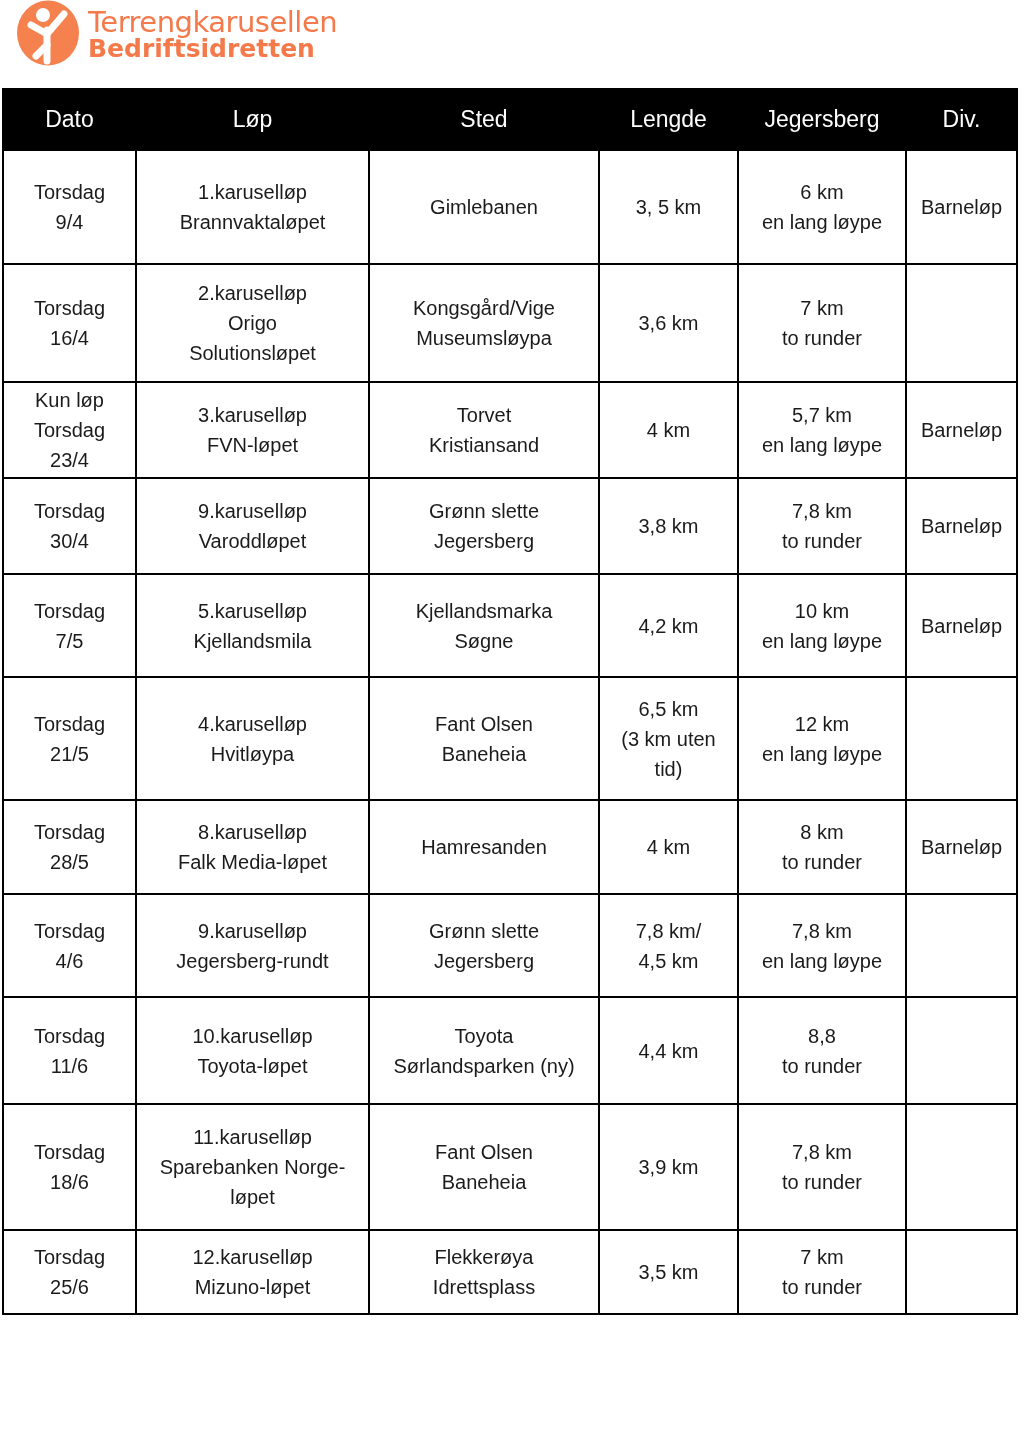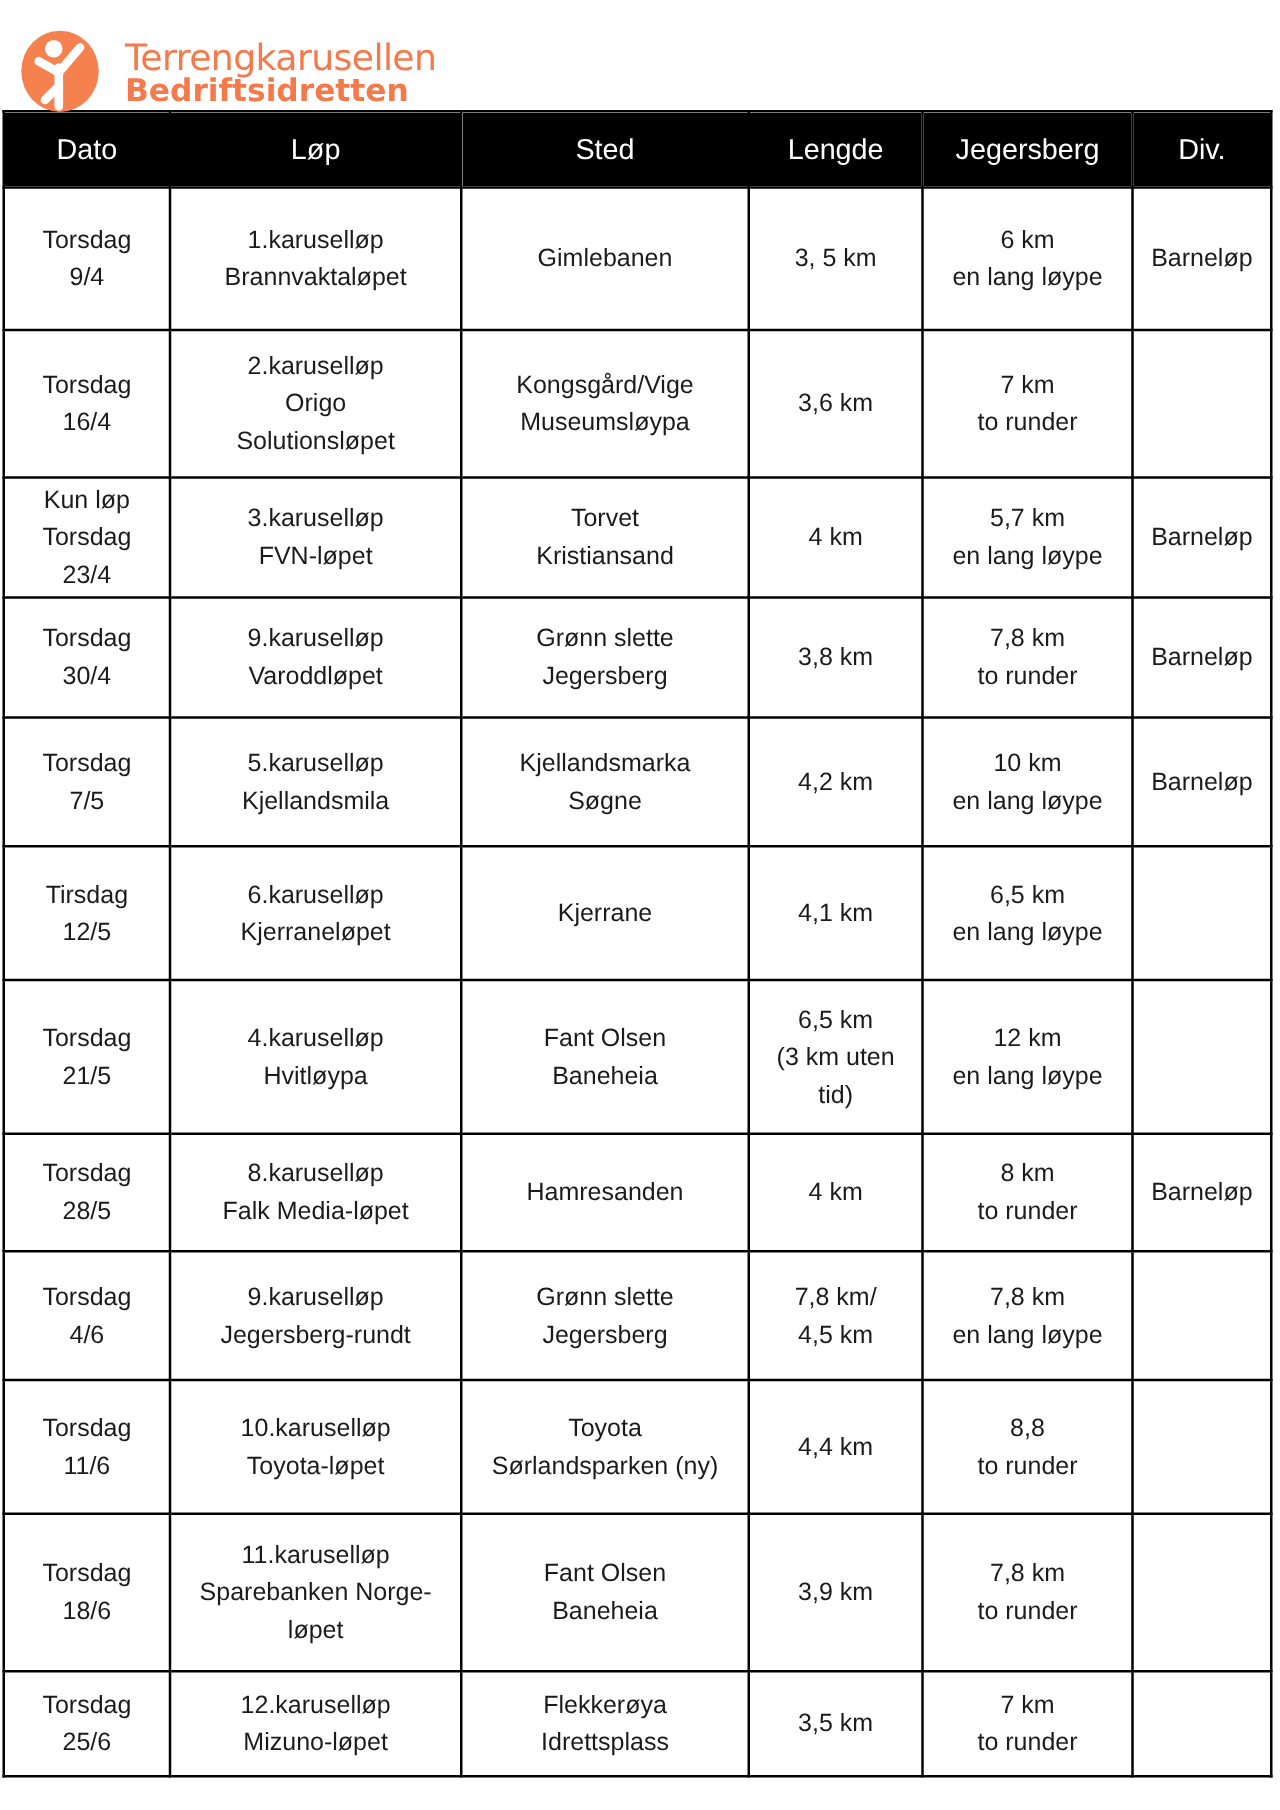--- a/index.html
+++ b/index.html
@@ -8,21 +8,21 @@
     width: 1024px;
     height: 1448px;
     background: #ffffff;
     font-family: "Liberation Sans", sans-serif;
     overflow: hidden;
   }
   .page { position: relative; width: 1024px; height: 1448px; }
 
   
   .top-header { position: relative; height: 88px; }
-  .brand { position: absolute; left: 16px; top: 24px; display: flex; align-items: center; gap: 12px; }
+  .brand { position: absolute; left: 16px; top: 0; display: flex; align-items: center; }
   .brand-logo { width: 64px; height: 66px; margin-right: 8px; }
   .brand-text { display: flex; flex-direction: column; justify-content: center; }
   .brand-name {
     font-size: 29px;
     line-height: 31px;
     color: #F4794B;
     font-family: "DejaVu Sans", sans-serif;
     letter-spacing: -0.5px;
   }
   .brand-sub {
@@ -172,31 +172,20 @@
 7/5</td>
           <td>5.karuselløp
 Kjellandsmila</td>
           <td>Kjellandsmarka
 Søgne</td>
           <td>4,2 km</td>
           <td>10 km
 en lang løype</td>
           <td>Barneløp</td>
         </tr>
-        <tr style="height: 107px;">
-          <td>Tirsdag
-12/5</td>
-          <td>6.karuselløp
-Kjerraneløpet</td>
-          <td>Kjerrane</td>
-          <td>4,1 km</td>
-          <td>6,5 km
-en lang løype</td>
-          <td></td>
-        </tr>
         <tr style="height: 123px;">
           <td>Torsdag
 21/5</td>
           <td>4.karuselløp
 Hvitløypa</td>
           <td>Fant Olsen
 Baneheia</td>
           <td>6,5 km
 (3 km uten
 tid)</td>

